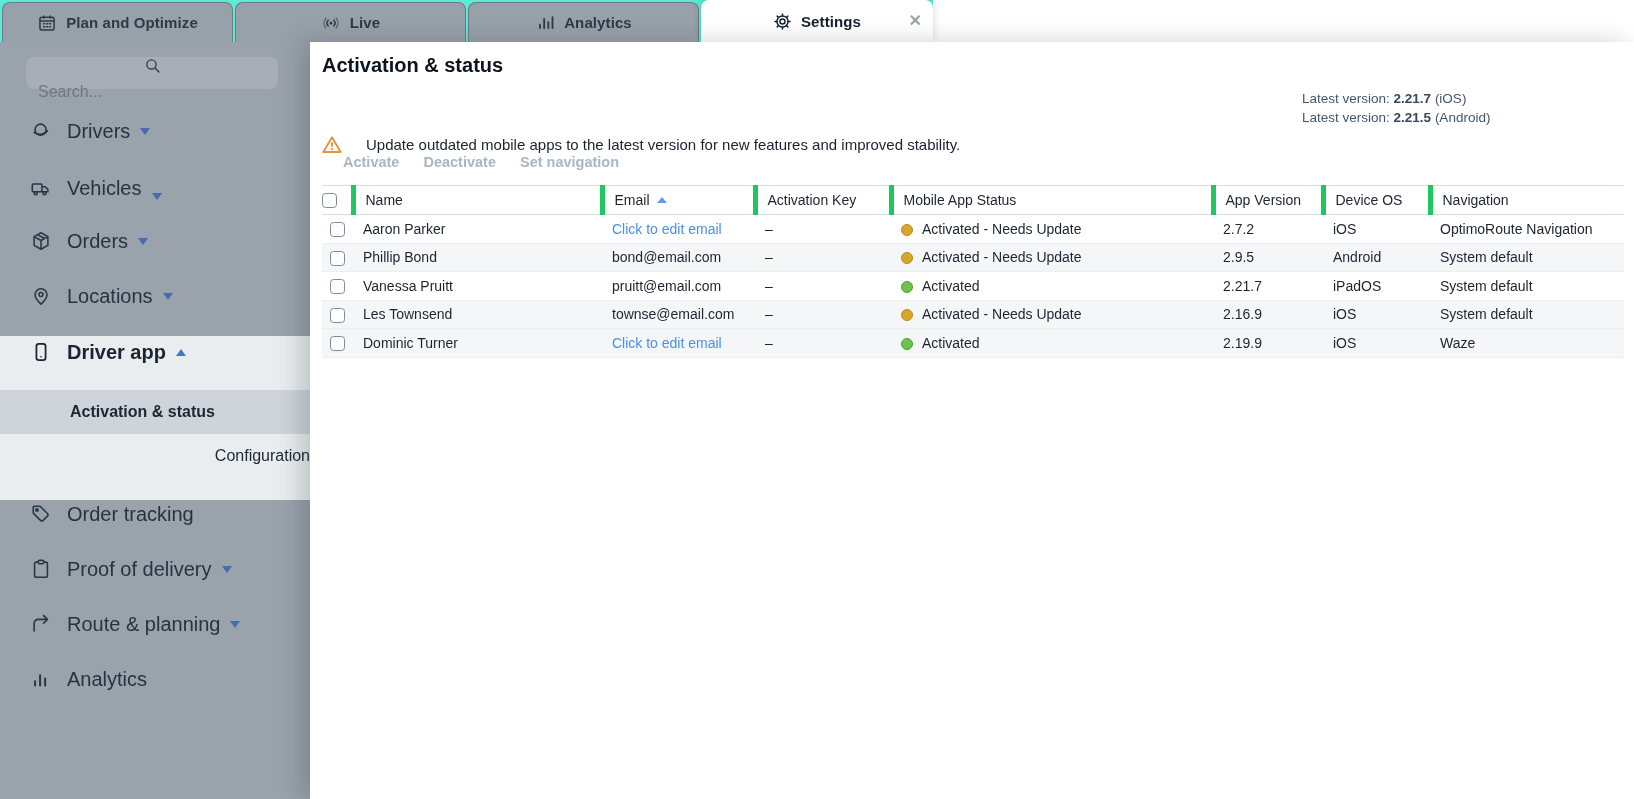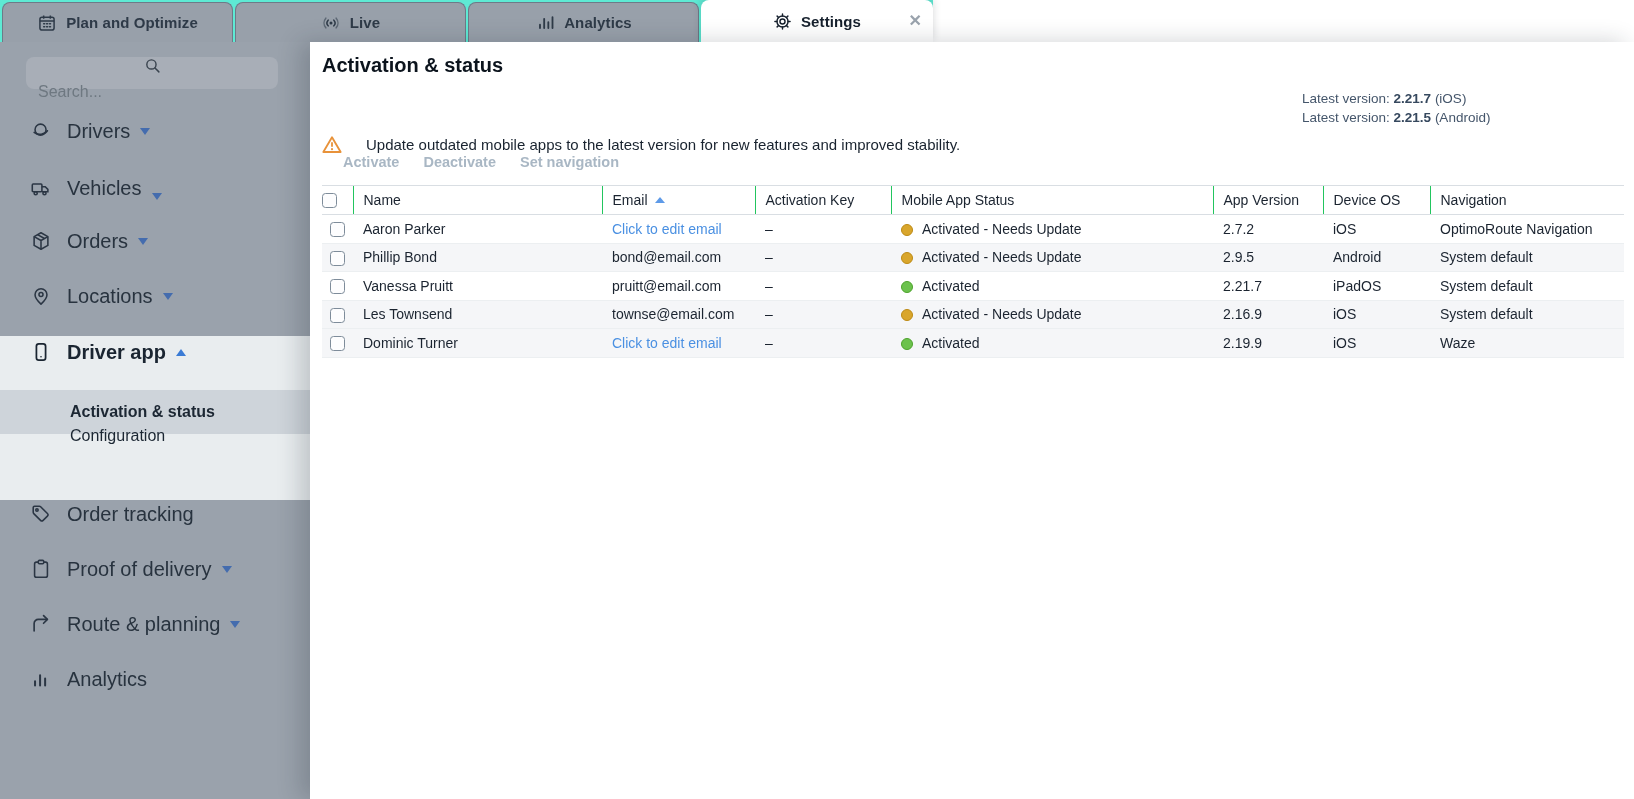--- a/index.html
+++ b/index.html
@@ -65,21 +65,21 @@
 
   .driver-section { position:absolute; top:294px; left:0; width:100%; height:164px; background:#e9edef; }
   .si-driverapp { font-weight:700; color:#1a2531; }
   .si-driverapp .sicon svg { stroke:#1a2531; }
   .sub-item {
     position:absolute; left:0; width:100%; height:44px;
     display:flex; align-items:center; padding-left:70px; cursor:pointer;
     color:#1c2733; font-size:16px;
   }
   .sub-activation { top:348px; background:#ced4da; font-weight:700; }
-  .sub-configuration { top:372px; }
+  .sub-configuration { top:392px;justify-content:flex-end; }
 
   .caret { width:0; height:0; margin-left:10px; }
   .caret.down { border-left:5.5px solid transparent; border-right:5.5px solid transparent; border-top:7px solid #446cae; }
   .caret.up   { border-left:5.5px solid transparent; border-right:5.5px solid transparent; border-bottom:7px solid #3a7bd5; }
 
   
   .panel {
     position:absolute; top:42px; left:310px; width:1324px; height:757px; background:#ffffff;
     box-shadow:-10px 0 22px rgba(25,35,45,.20); z-index:2;
   }
@@ -92,21 +92,21 @@
 
   
   table.grid {
     position:absolute; left:12px; top:143px; width:1302px;
     border-collapse:collapse; table-layout:fixed; font-size:14px; color:#1b2430;
   }
   table.grid thead th {
     height:29px; font-weight:400; text-align:left; padding:0 0 0 10px;
     border-top:1px solid #d9dee3; border-bottom:1px solid #d9dee3; white-space:nowrap;
   }
-  table.grid thead th + th { border-left:1px solid #22c55e; }
+  table.grid thead th + th { border-left:5px solid #22c55e; }
   table.grid tbody td { height:28.5px; padding:0 0 0 10px; border-bottom:1px solid #eceff1; white-space:nowrap; overflow:hidden; }
   table.grid tbody tr.alt { background:#f5f6f8; }
   .cb-cell { text-align:center; padding:0 !important; }
   .checkbox {
     display:inline-block; width:15px; height:15px; border:1.5px solid #7e8c9a;
     border-radius:3.5px; background:#fdfdfe; vertical-align:middle; cursor:pointer;
   }
   .dot { display:inline-block; width:12px; height:12px; border-radius:50%; border:1px solid; vertical-align:-2px; margin-right:9px; }
   .link { color:#4a90e2; cursor:pointer; }
   .sort-caret {

